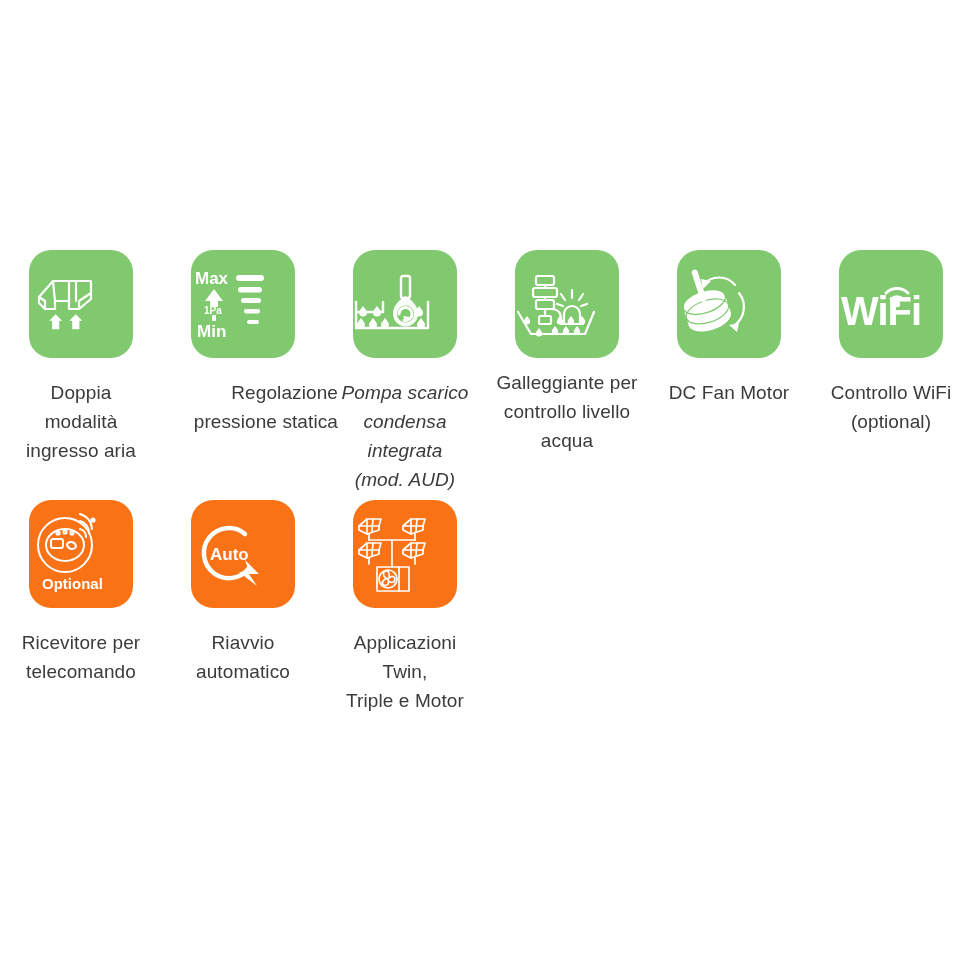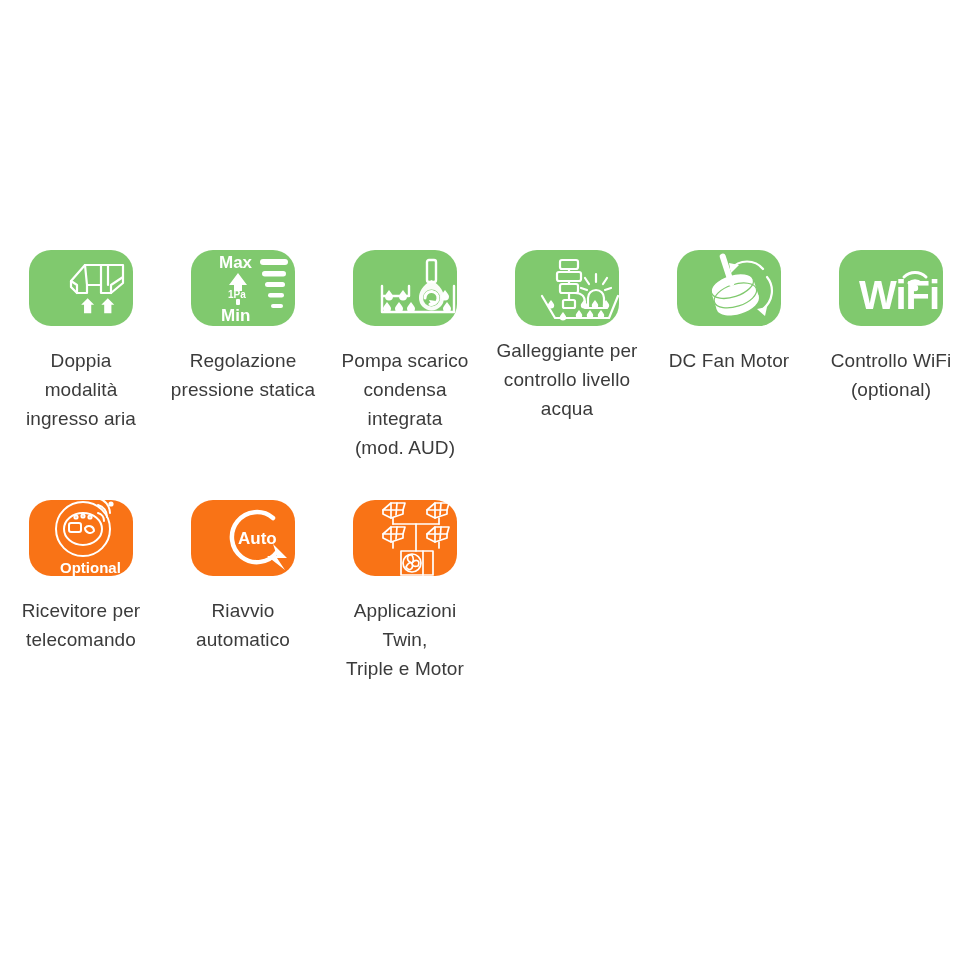--- a/index.html
+++ b/index.html
@@ -34,46 +34,46 @@
 
   .feature-cell {
     width: 162px;
     display: flex;
     flex-direction: column;
     align-items: center;
   }
 
   .tile {
     width: 104px;
-    height: 76px;
+    height: 108px;
     border-radius: 22px;
     display: flex;
     align-items: center;
-    justify-content: flex-end;
+    justify-content: flex-start;
     box-sizing: border-box;
   }
   .tile.green { background: #80c96e; }
   .tile.blue  { background: #f97316; }
 
   .tile svg { display: block; }
 
   .caption {
     margin-top: 20px;
     width: 168px;
     text-align: center;
     color: #3b3b3b;
     font-size: 19px;
     line-height: 29px;
     letter-spacing: 0.1px;
     white-space: pre-line;
   }
 
   
-  #cell-1-2 .caption { width: 190px; }
-  #cell-1-3 .caption { width: 176px; }
+  #cell-1-2 .caption { width: 190px; text-align: right; }
+  #cell-1-3 .caption { width: 176px; font-style: italic; }
   #cell-1-4 .caption { width: 176px; margin-top: 10px; }
   #cell-1-6 .caption { width: 180px; }
   #cell-2-4 .caption { width: 200px; }
 
   .icon-text {
     font-family: "Liberation Sans", sans-serif;
     fill: #ffffff;
     font-weight: bold;
   }
 </style>

